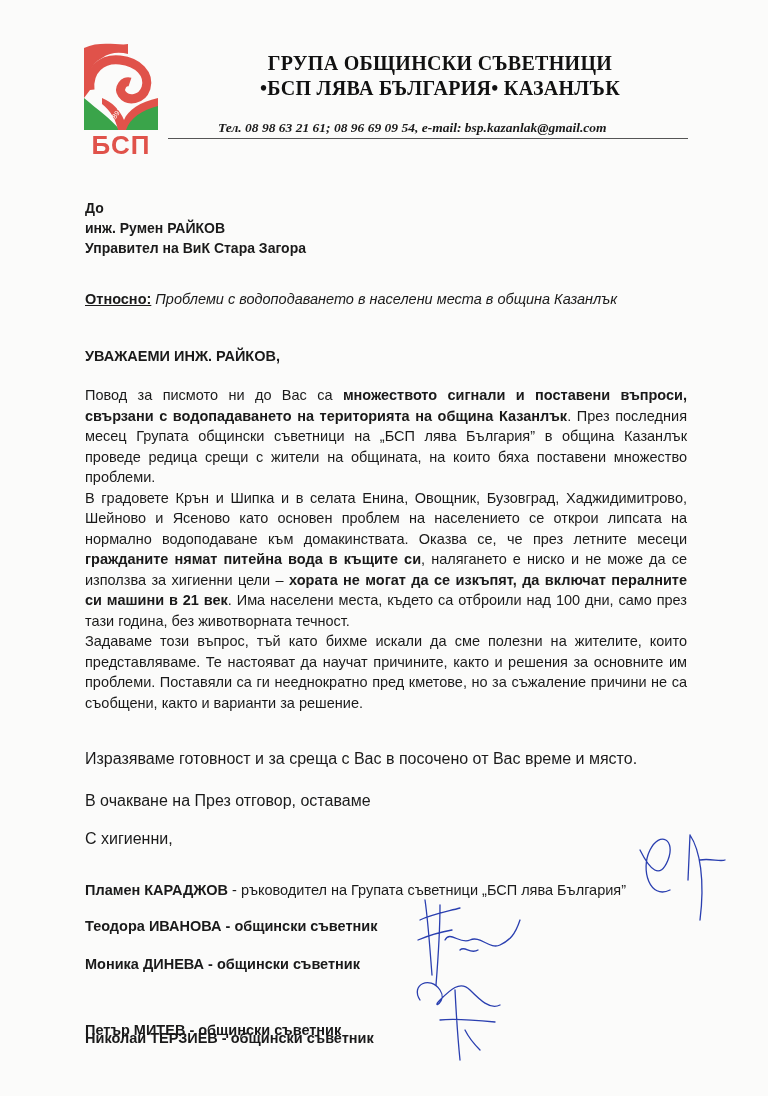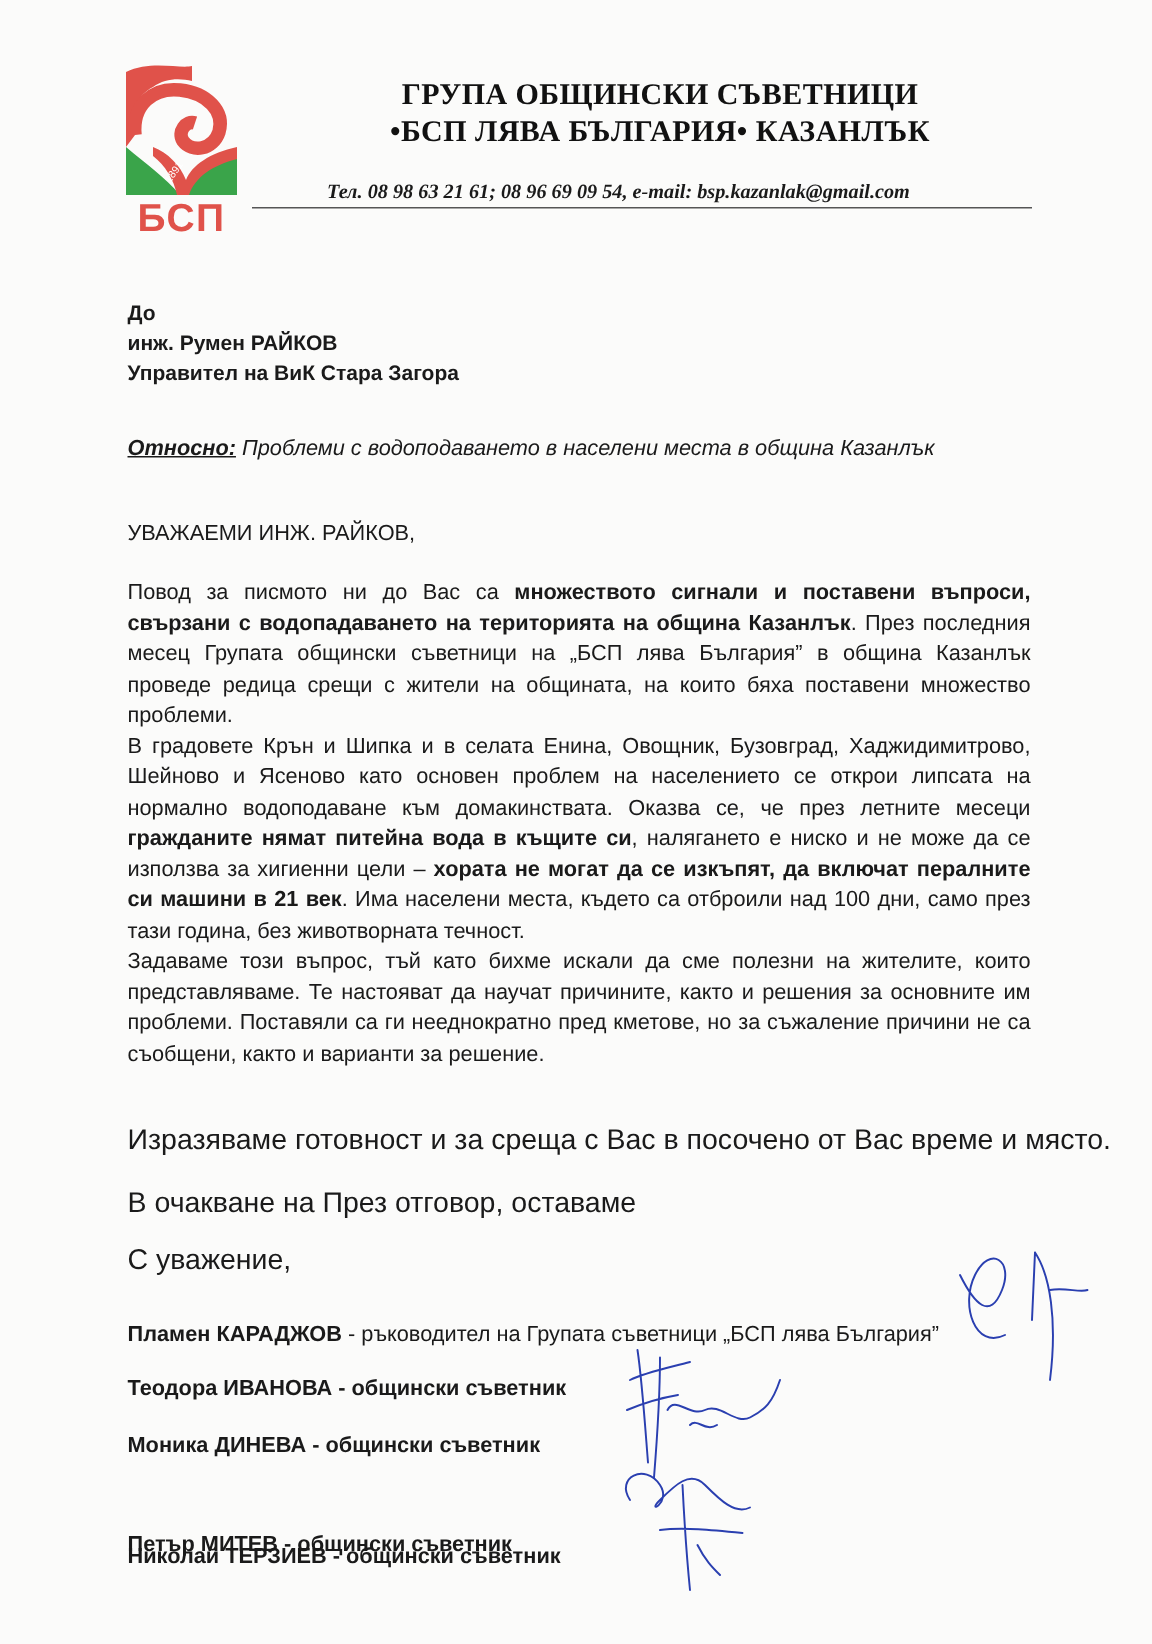--- a/index.html
+++ b/index.html
@@ -9,27 +9,27 @@
   }
   .abs { position: absolute; }
   .logo { left: 80px; top: 40px; width: 82px; height: 115px; }
   .hdr-title { left: 200px; width: 480px; text-align: center; font-family: "Liberation Serif", serif; font-weight: bold; font-size: 20px; color: #111; letter-spacing: 0.3px; }
   .hdr1 { top: 52px; }
   .hdr2 { top: 77px; }
   .contact { left: 218px; top: 120px; font-family: "Liberation Serif", serif; font-style: italic; font-weight: bold; font-size: 13.5px; color: #1a1a1a; }
   .hline { left: 168px; top: 138px; width: 520px; height: 1px; background: #555; }
   .addr { left: 85px; font-weight: bold; font-size: 14px; }
   .subject { left: 85px; top: 291px; font-size: 14.5px; }
-  .subject .lbl { font-weight: bold; font-style: italic; text-decoration: underline; }
+  .subject .lbl { font-weight: bold; text-decoration: underline; }
   .subject .txt { font-style: italic; }
-  .salutation { left: 85px; top: 348px; font-weight: normal; font-size: 14.5px; }
+  .salutation { left: 85px; top: 348px; font-weight: bold; font-size: 14.5px; }
   .body { left: 85px; width: 602px; font-size: 14.5px; line-height: 20.5px; text-align: justify; }
   .body p { margin: 0; }
   .b { font-weight: bold; }
-  .line { left: 85px; font-size: 19px; }
+  .line { left: 85px; font-size: 16px; }
   .signer { left: 85px; font-size: 14.5px; }
   .signer .name { font-weight: bold; }
   .sig { pointer-events: none; }
 </style>
 </head>
 <body>
 
 <div class="abs logo">
   <svg width="82" height="115" viewBox="0 0 82 115">
     <path d="M4 8 C20 0 40 6 48 4 L48 14 C40 12 30 12 22 18 C10 24 6 38 10 50 L4 58 Z" fill="#e0524a"></path>
@@ -62,21 +62,21 @@
     <span>Повод за писмото ни до Вас са </span><span class="b">множеството сигнали и поставени въпроси, свързани с водопадаването на територията на община Казанлък</span><span>.  През последния месец  Групата общински съветници на „БСП лява България”  в община Казанлък проведе редица срещи с жители на общината, на които бяха поставени множество проблеми.</span>
   </p>
   <p>
     <span>В градовете Крън и Шипка  и в селата Енина, Овощник, Бузовград, Хаджидимитрово, Шейново и Ясеново като основен проблем на населението се открои липсата на нормално водоподаване към домакинствата. Оказва се, че през летните месеци </span><span class="b">гражданите нямат питейна вода в къщите си</span><span>, налягането е ниско и не може да се използва за хигиенни цели  – </span><span class="b">хората не могат да се изкъпят, да включат  пералните си машини в 21 век</span><span>. Има населени места, където са отброили над 100 дни, само през тази година, без животворната течност.</span>
   </p>
   <p>Задаваме този въпрос, тъй като бихме искали да сме полезни на жителите, които представляваме. Те настояват да научат причините, както и решения за основните им проблеми. Поставяли са ги нееднократно пред кметове, но за съжаление причини не са съобщени, както и варианти за решение.</p>
 </div>
 
 <div class="abs line" style="top:750px;">Изразяваме готовност и за среща с Вас в посочено от Вас време и място.</div>
 <div class="abs line" style="top:792px;">В очакване на През отговор, оставаме</div>
-<div class="abs line" style="top:830px;">С уважение,</div>
+<div class="abs line" style="top:830px;">С хигиенни,</div>
 
 <div class="abs signer" style="top:882px;">
   <span class="name">Пламен КАРАДЖОВ</span><span> - ръководител на Групата съветници „БСП лява България”</span>
 </div>
 <div class="abs signer" style="top:918px;">
   <span class="name">Теодора ИВАНОВА - общински съветник</span>
 </div>
 <div class="abs signer" style="top:956px;">
   <span class="name">Моника ДИНЕВА - общински съветник</span>
 </div>

